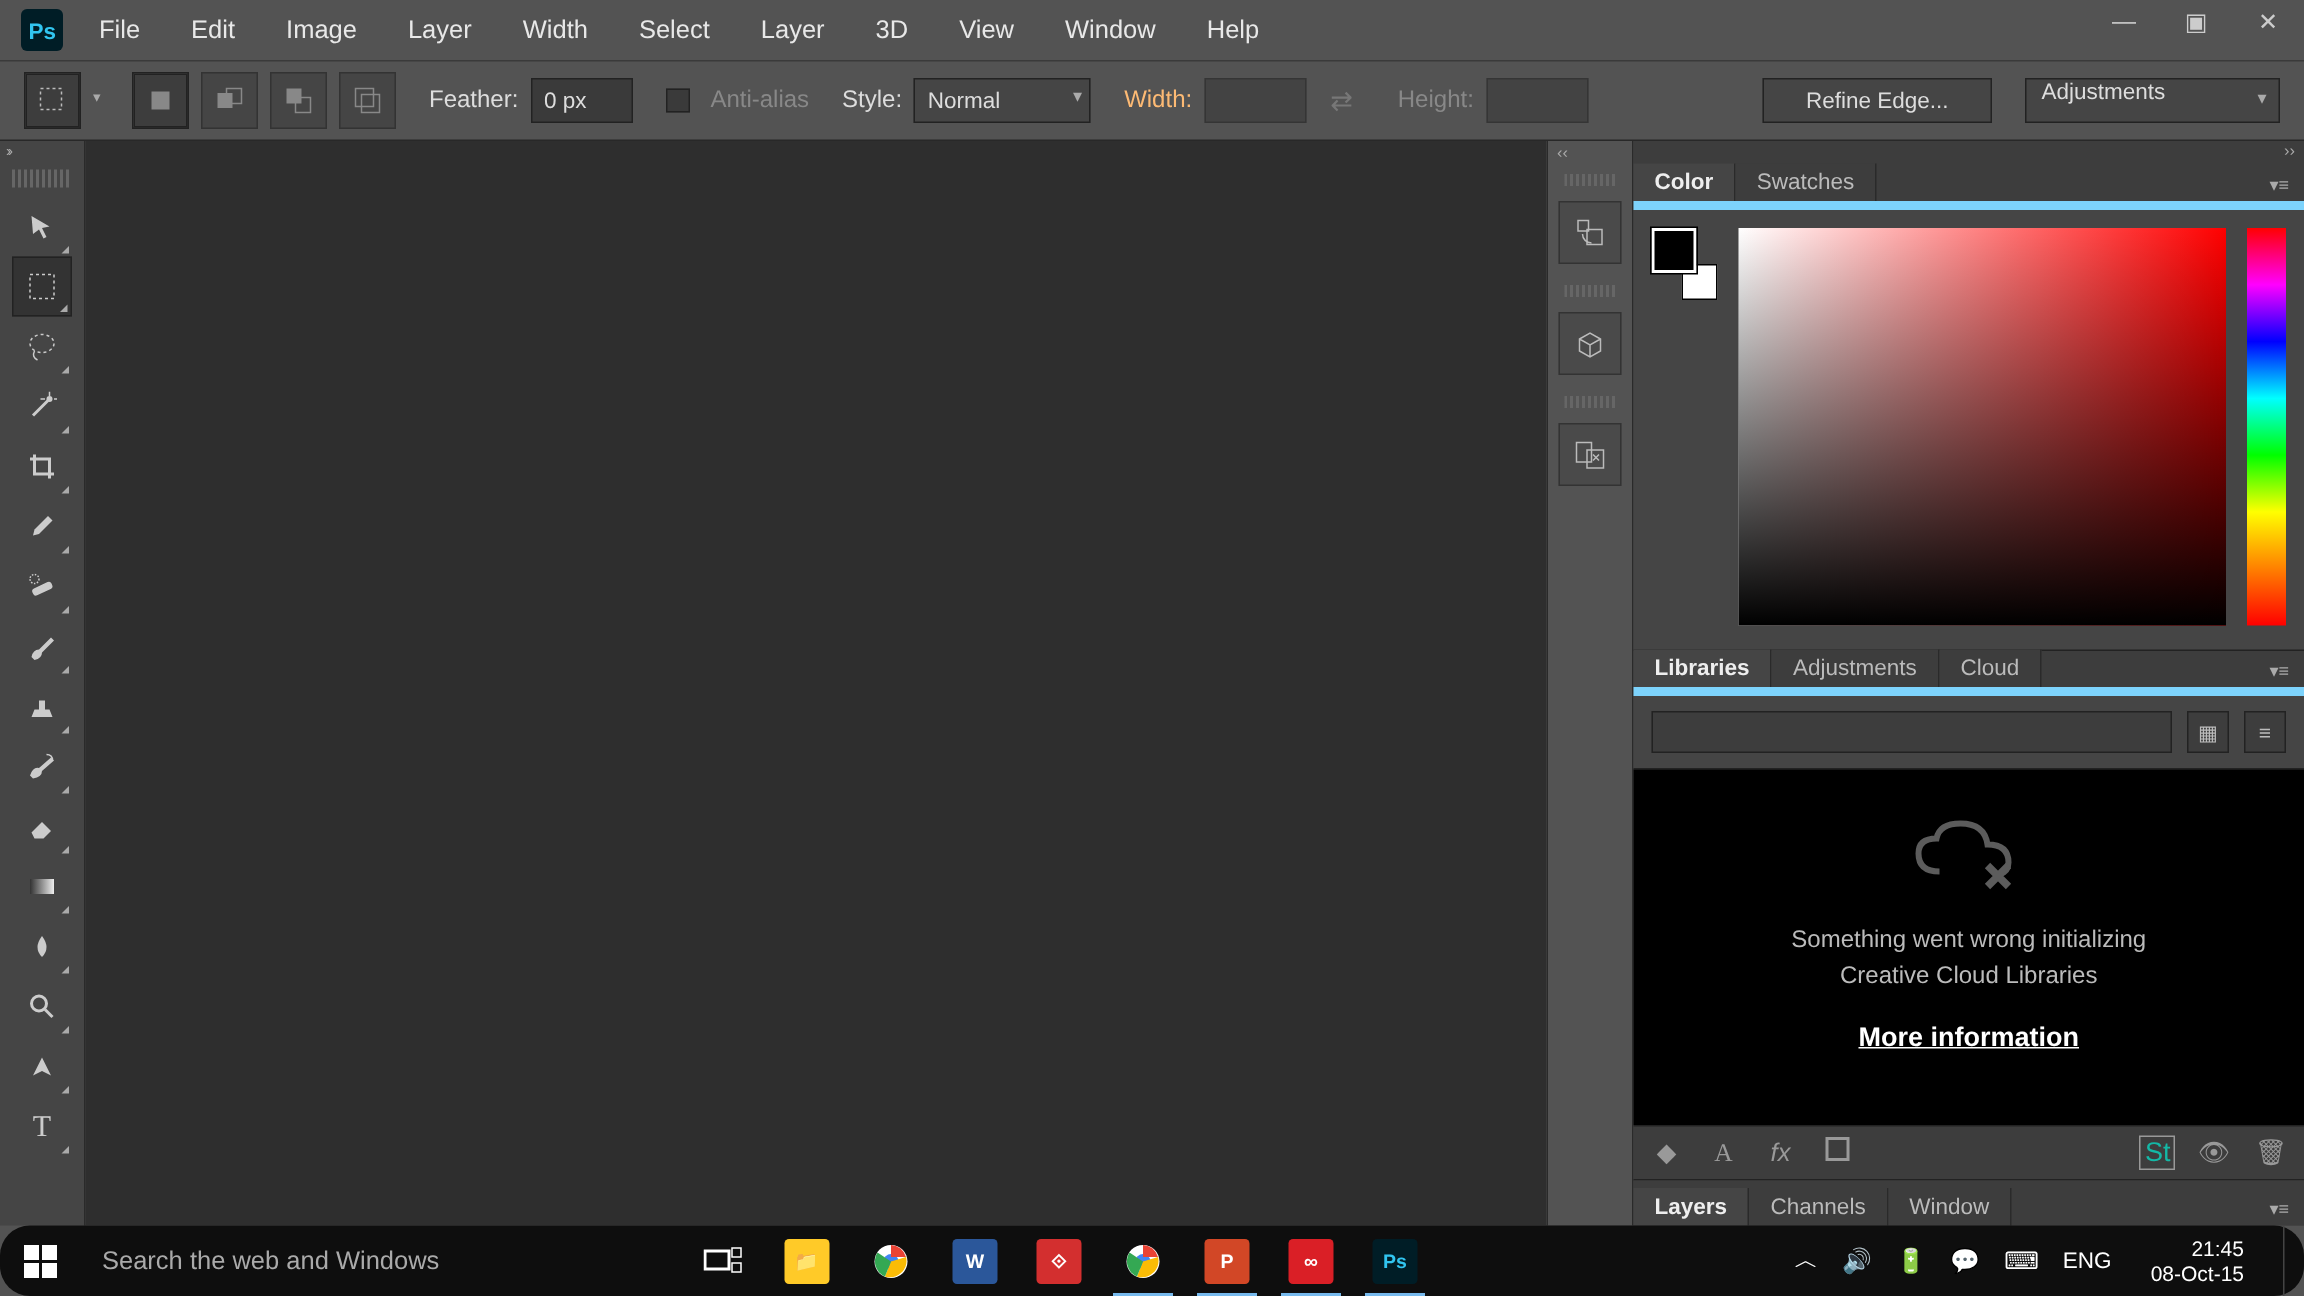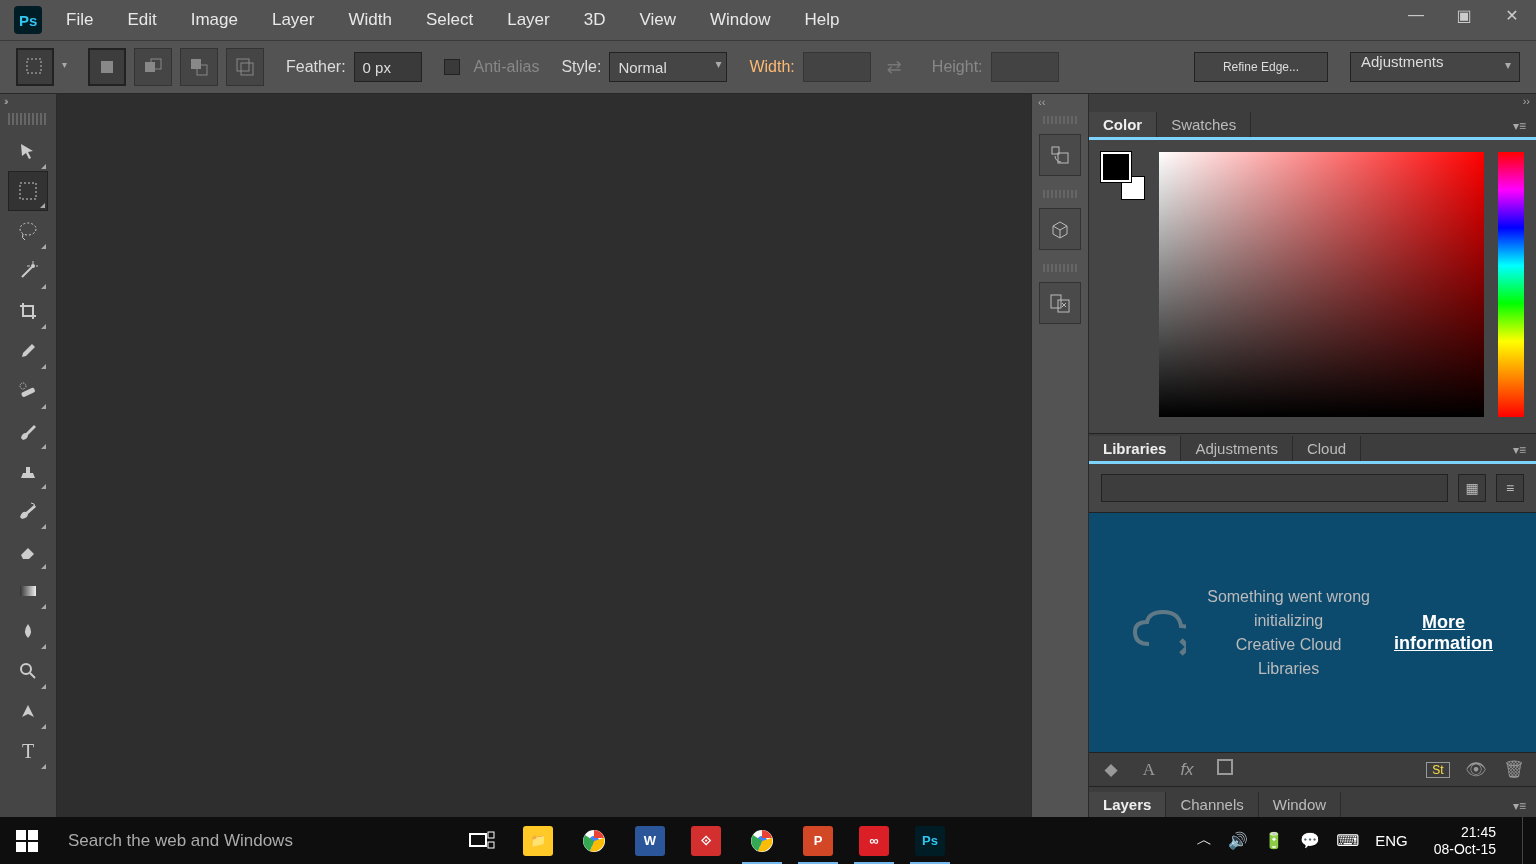--- a/index.html
+++ b/index.html
@@ -17,21 +17,21 @@
 
 .optbar { height: 54px; background: #535353; border-top:1px solid #3a3a3a; border-bottom:1px solid #282828; display:flex; align-items:center; padding:0 16px; gap:8px;}
 .optbar .btn { width:38px; height:38px; background:#454545; border:1px solid #333; display:flex; align-items:center; justify-content:center; color:#ccc;}
 .optbar .btn.active { background:#3d3d3d; border-color:#222; box-shadow: inset 0 0 0 1px #222;}
 .optbar .label { color:#ddd; font-size:16px; margin-left:14px; }
 .optbar input[type=text] { background:#3a3a3a; border:1px solid #222; color:#ddd; height:30px; width:68px; padding:0 8px; font-size:15px;}
 .optbar .chk { width:16px; height:16px; background:#3a3a3a; border:1px solid #222; margin-left:14px;}
 .optbar select { background:#454545; border:1px solid #222; color:#ddd; height:30px; width:118px; padding:0 8px; font-size:15px; appearance:none;}
 .optbar .selwrap { position:relative; }
 .optbar .selwrap::after{ content:"▾"; position:absolute; right:6px; top:5px; color:#aaa; font-size:12px; pointer-events:none;}
-.optbar .widebtn { background:#454545; border:1px solid #222; color:#ddd; height:30px; padding:0 28px; font-size:12px; margin-left:auto;}
+.optbar .widebtn { background:#454545; border:1px solid #222; color:#ddd; height:30px; padding:0 28px; font-size:15px; margin-left:auto;}
 .optbar .workspace { background:#454545; border:1px solid #222; color:#ddd; height:30px; width:170px; padding:0 10px; font-size:15px; margin-left:14px; position:relative;}
 .optbar .workspace::after{content:"▾"; position:absolute; right:8px; top:5px; color:#aaa; font-size:12px;}
 
 
 .middle { position:absolute; top:94px; left:0; right:0; bottom:47px; display:flex; }
 .collapse-tip { padding:2px 4px; color:#aaa; font-size:10px; letter-spacing:-2px;}
 .tools-outer { width:57px; background:#454545; border-right:1px solid #2a2a2a; }
 .tools-grip { height:12px; background:repeating-linear-gradient(90deg,#666 0 2px,#454545 2px 4px); margin:4px 8px 6px;}
 .toolbtn { width:40px; height:40px; margin:0 auto; display:flex; align-items:center; justify-content:center; position:relative; color:#ccc;}
 .toolbtn.selected { background:#333; border:1px solid #222;}
@@ -39,52 +39,52 @@
 .canvas { flex:1; background:#2e2e2e; }
 
 
 .rightdock { width:505px; display:flex; background:#454545; }
 .mini-strip { width:58px; background:#535353; border-left:1px solid #2a2a2a; border-right:1px solid #2a2a2a; display:flex; flex-direction:column; align-items:center;}
 .mini-strip .collapse { align-self:flex-start; padding:2px 6px; color:#aaa; font-size:11px;}
 .mini-strip .grip { height:8px; width:34px; background:repeating-linear-gradient(90deg,#666 0 2px,#535353 2px 4px); margin-top:6px;}
 .mini-strip .mini { width:42px; height:42px; margin-top:10px; background:#4a4a4a; border:1px solid #333; display:flex; align-items:center; justify-content:center; color:#bbb;}
 .panels { flex:1; display:flex; flex-direction:column; min-width:0;}
 .panel-expand { text-align:right; padding:0 6px; color:#aaa; font-size:11px; background:#3d3d3d; height:16px; line-height:14px;}
-.tabrow { display:flex; background:#3d3d3d; align-items:flex-end; border-bottom:3px solid #7dd3fc; height:30px; position:relative;}
+.tabrow { display:flex; background:#3d3d3d; align-items:flex-end; border-bottom:6px solid #7dd3fc; height:30px; position:relative;}
 .tabrow .tab { padding:4px 14px; font-size:15px; color:#bbb; background:#3d3d3d; border-right:1px solid #2a2a2a;}
 .tabrow .tab.active { background:#454545; color:#eee; font-weight:600;}
 .tabrow .menu { margin-left:auto; color:#aaa; padding:4px 10px; font-size:12px;}
 
 .colorpanel { padding:12px 12px 16px; display:flex; gap:14px; background:#454545; border-bottom:1px solid #222;}
 .fgbg { width:44px; height:48px; position:relative;}
 .fg { position:absolute; top:0; left:0; width:30px; height:30px; background:#000; border:2px solid #fff; outline:1px solid #000;}
 .bg { position:absolute; bottom:0; right:0; width:24px; height:24px; background:#fff; border:1px solid #000;}
 .satval { flex:1; height:265px; background:
   linear-gradient(to top, #000, transparent),
   linear-gradient(to right, #fff, #ff0000);
   position:relative;}
 .huestrip { width:26px; height:265px; background:linear-gradient(to bottom,#ff0000,#ff00ff,#0000ff,#00ffff,#00ff00,#ffff00,#ff8000,#ff0000);}
 
 .librow { background:#454545; padding:10px 12px; display:flex; gap:10px; border-bottom:1px solid #222;}
 .librow .drop { flex:1; height:28px; background:#3d3d3d; border:1px solid #222;}
 .librow .iconbtn { width:28px; height:28px; background:#3d3d3d; border:1px solid #222; color:#bbb; display:flex; align-items:center; justify-content:center; font-size:14px;}
 
-.libcontent { flex:1; background:#0c4a6e; display:flex; flex-direction:row; align-items:center; justify-content:space-between; color:#bbb; padding:30px 40px; text-align:center; gap:18px;}
+.libcontent { flex:1; background:#000000; display:flex; flex-direction:column; align-items:center; justify-content:flex-start; color:#bbb; padding:30px 40px; text-align:center; gap:18px;}
 .libcontent svg { opacity:.6;}
 .libcontent .msg { font-size:16px; line-height:1.5;}
 .libcontent .more { color:#fff; font-size:18px; font-weight:700; text-decoration:underline;}
 
 .iconrow { background:#3d3d3d; border-top:1px solid #222; border-bottom:1px solid #222; display:flex; align-items:center; padding:6px 10px; gap:14px;}
 .iconrow .spacer{flex:1;}
 .iconrow span { color:#999; font-size:17px; width:24px; text-align:center;}
 .iconrow .sq { width:16px; height:16px; border:2px solid #999; display:inline-block;}
-.iconrow .stbox{ border:1px solid #999; padding:0 3px; font-size:12px; color:#fde047;}
-
-
-.taskbar { position:absolute; bottom:0; left:0; right:0; height:47px; background:#0e0e0e; display:flex; align-items:center; color:#fff;}
+.iconrow .stbox{ border:1px solid #999; padding:0 3px; font-size:18px; color:#14b8a6;}
+
+
+.taskbar { position:absolute; bottom:0; left:0; right:0; height:47px; background:#0e0e0e; display:flex; align-items:center; color:#fff;border-radius:20px;}
 .start { width:54px; height:100%; display:flex; align-items:center; justify-content:center;}
 .search { flex:0 0 400px; height:100%; display:flex; align-items:center; padding-left:14px; color:#aaa; font-size:17px;}
 .taskicon { width:56px; height:100%; display:flex; align-items:center; justify-content:center; position:relative;}
 .taskicon.active::after{content:""; position:absolute; bottom:0; left:8px; right:8px; height:2px; background:#76b9ed;}
 .tasktray { margin-left:auto; display:flex; align-items:center; gap:16px; padding-right:6px;}
 .clock { text-align:right; font-size:14px; padding:0 10px; line-height:1.2;}
 .langbox { font-size:15px;}
 
 
 .appicon { width:30px; height:30px; border-radius:3px; display:flex; align-items:center; justify-content:center; font-size:13px; font-weight:700; color:#fff;}

